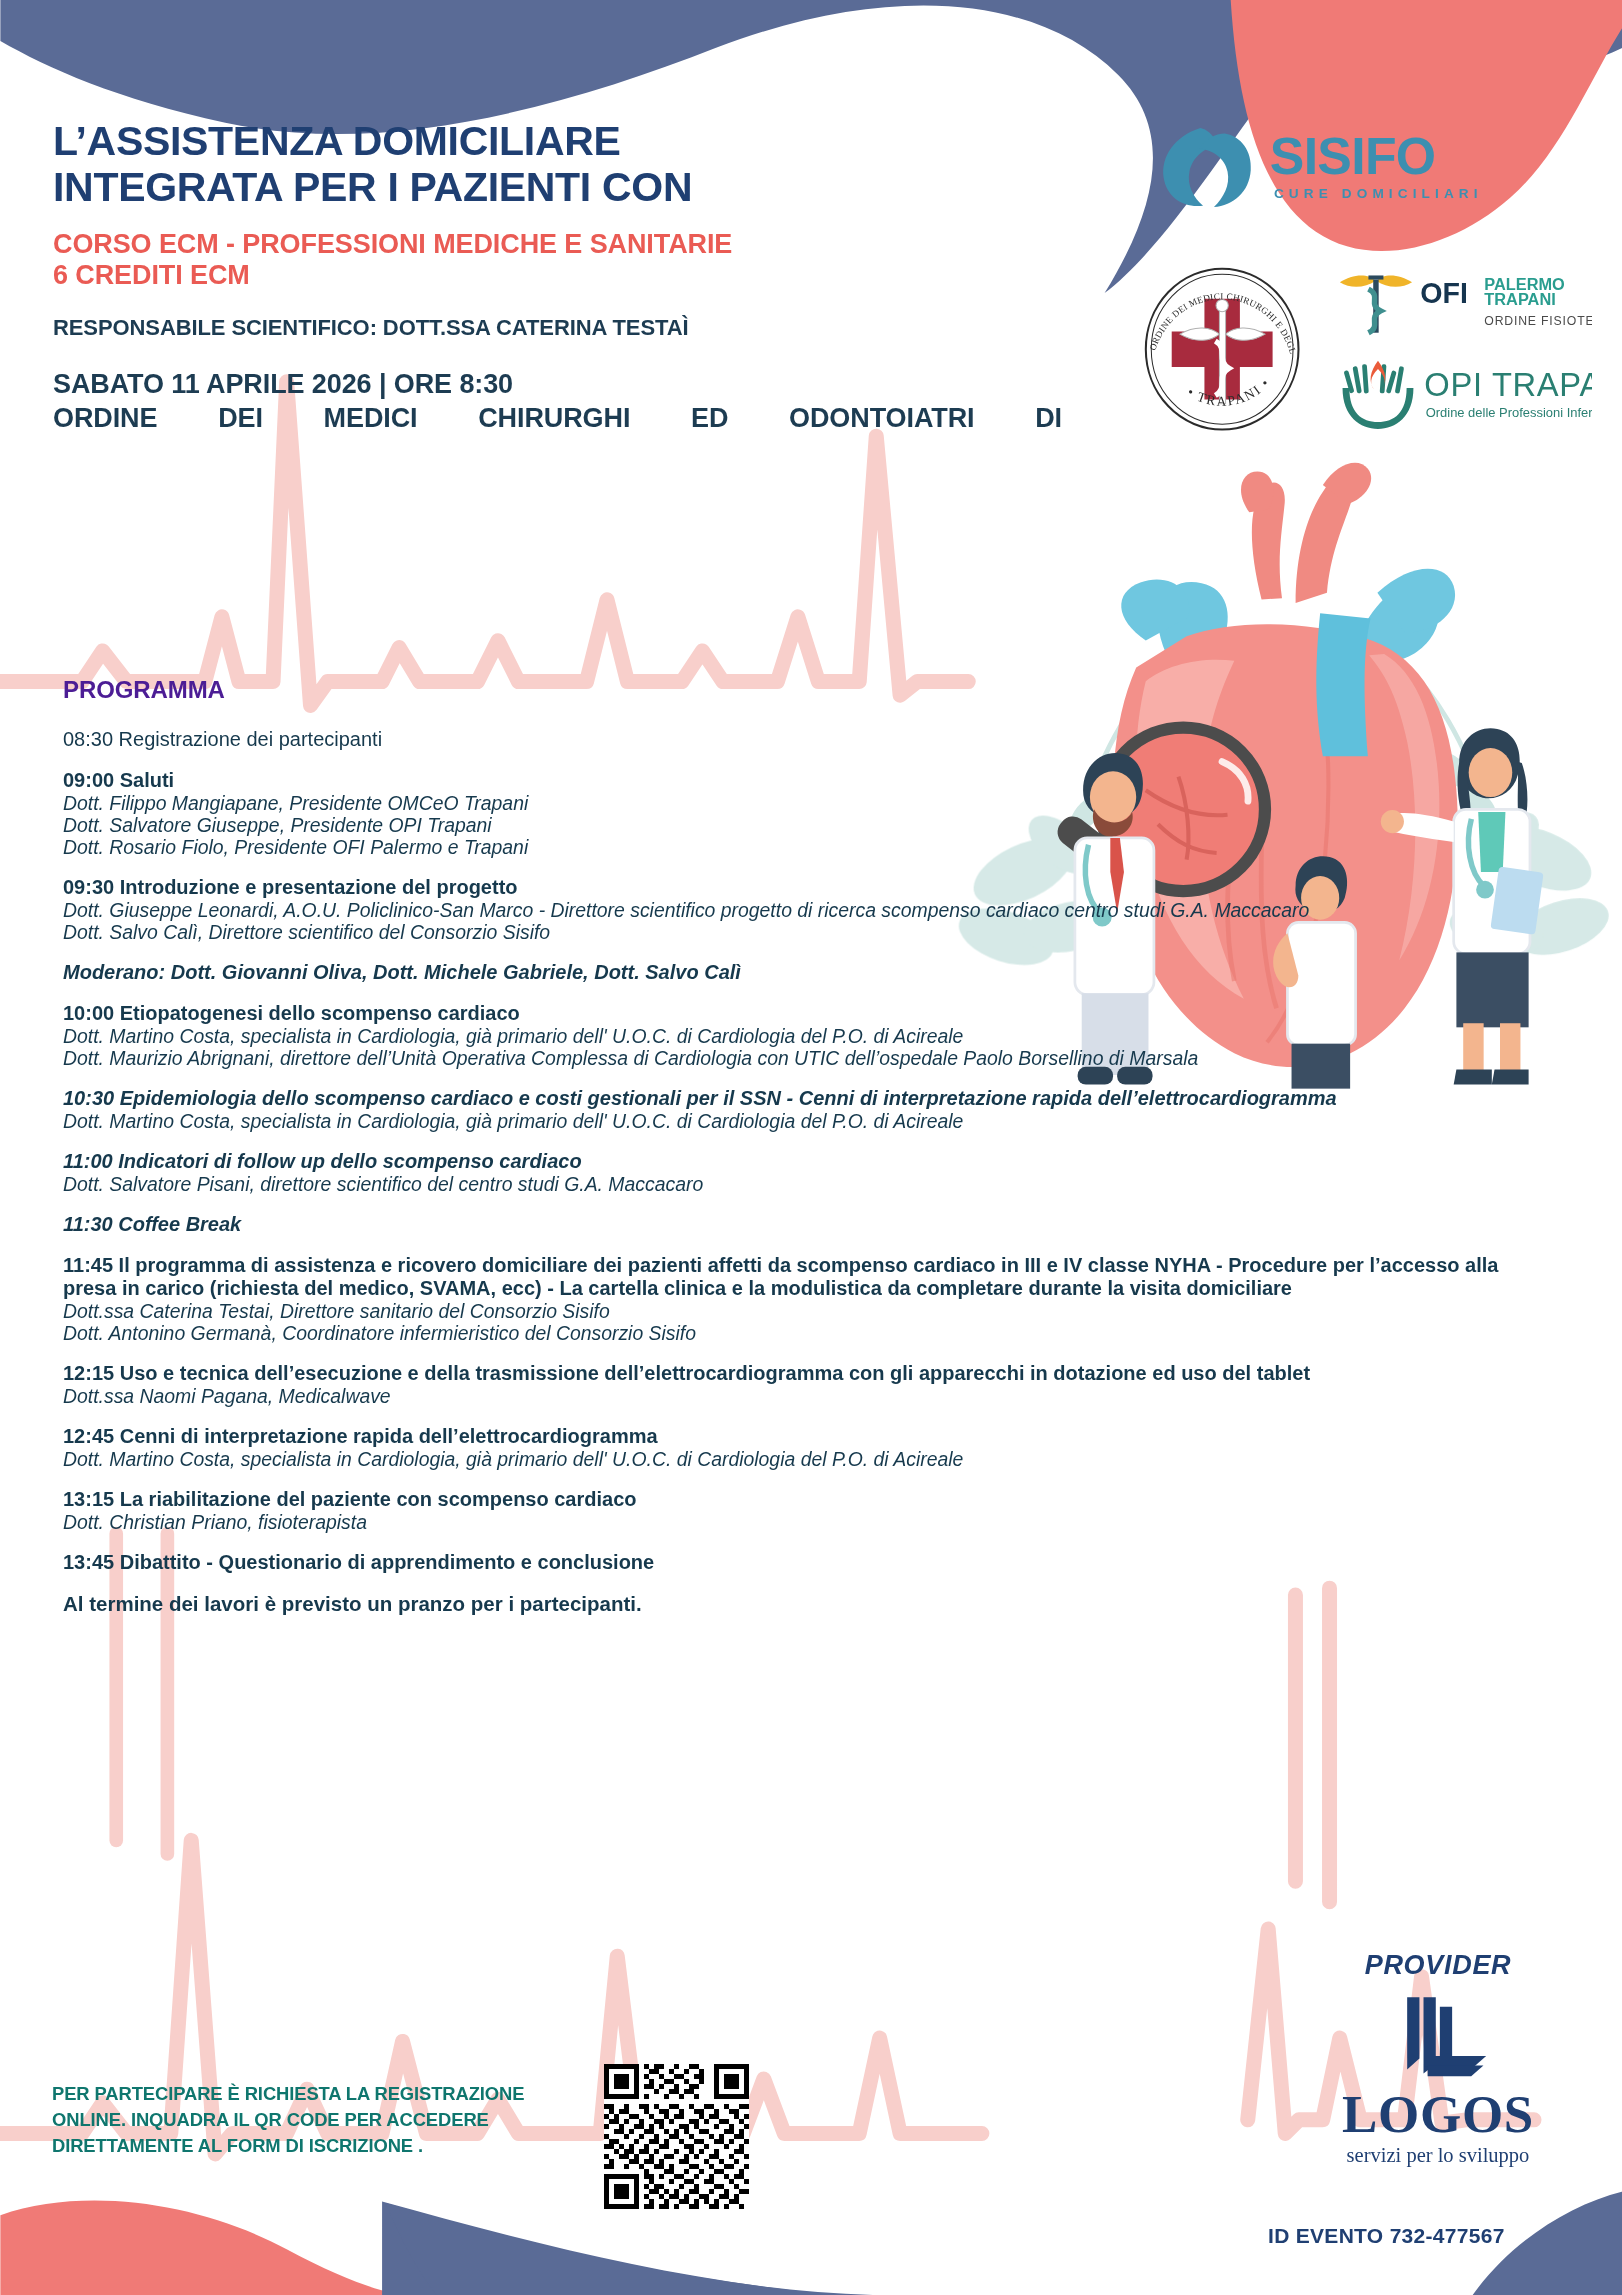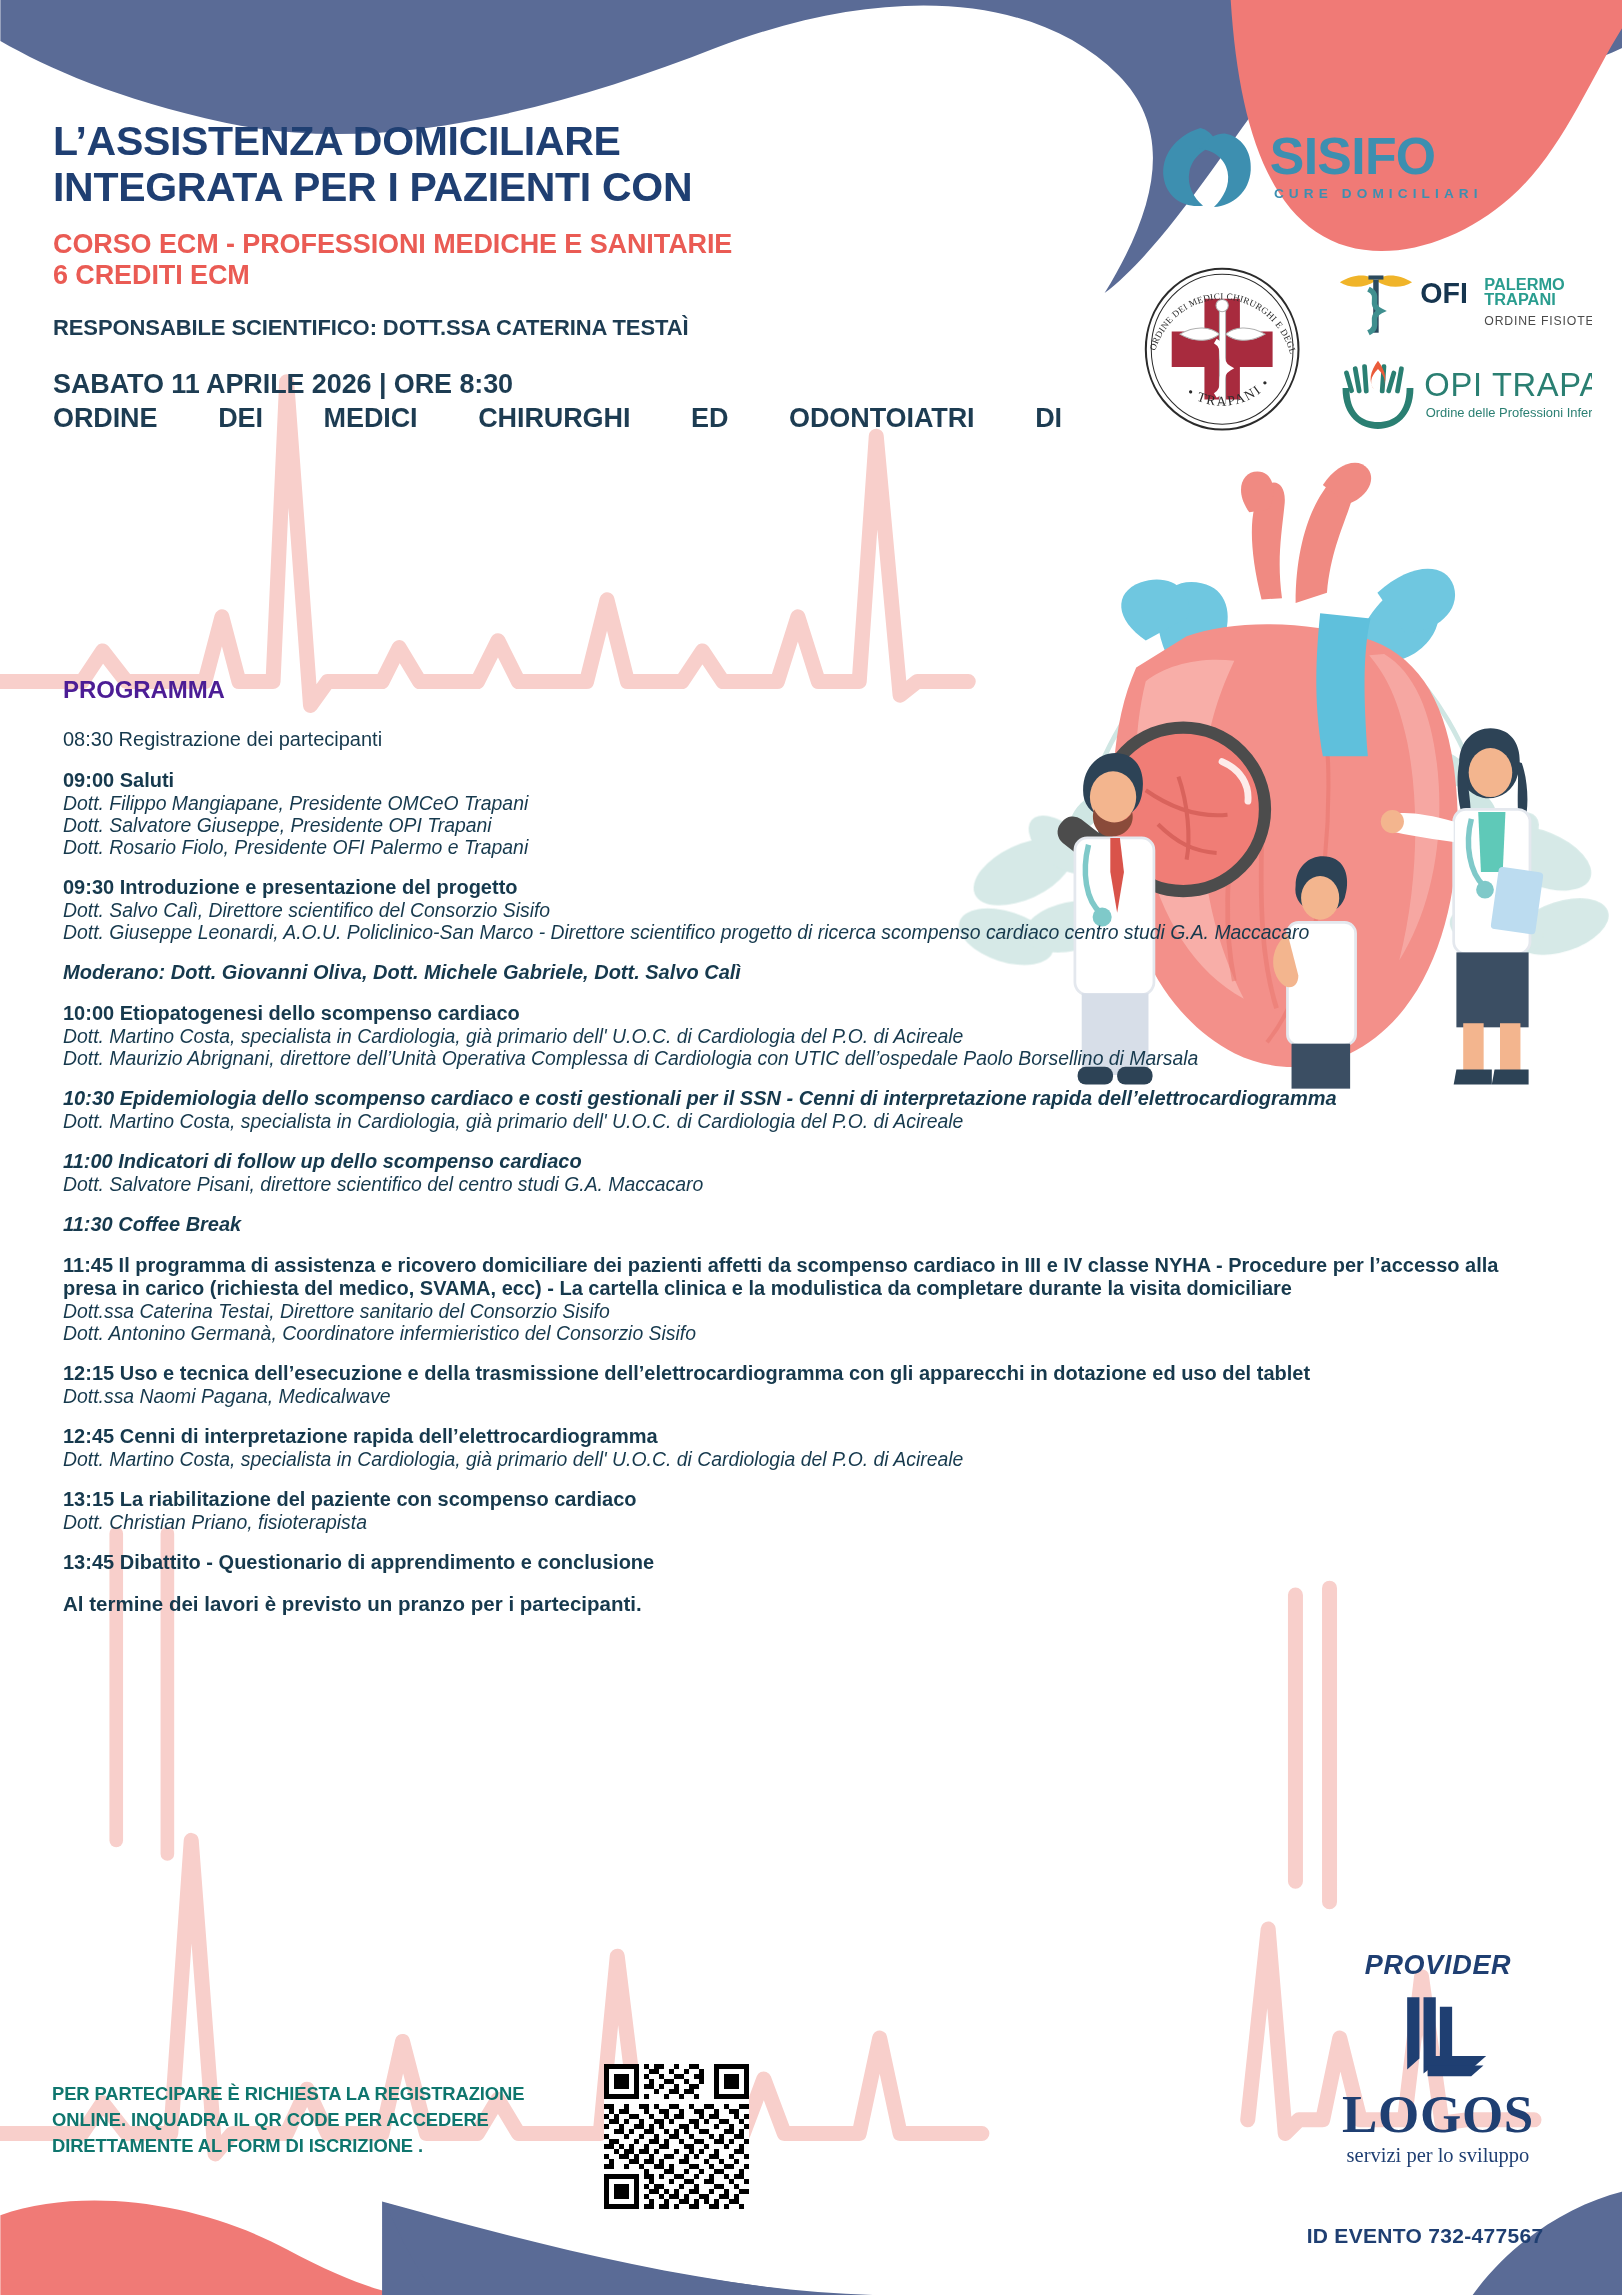--- a/index.html
+++ b/index.html
@@ -91,21 +91,21 @@
   .provider-name {
     font-family:"Liberation Serif", serif;
     font-size:53px; font-weight:bold; color:#1f3f72;
     letter-spacing:0.7px; line-height:1;
   }
   .provider-tag {
     font-family:"Liberation Serif", serif;
     font-size:20.5px; color:#1f3f72; margin-top:2.7px;
   }
   .event-id {
-    position:absolute; left:1268px; top:2224px; width:314px; text-align:center;
+    position:absolute; left:1268px; top:2224px; width:314px; 
     font-size:21px; font-weight:bold; color:#1f3f72; letter-spacing:0.3px;
   }
 </style>
 </head>
 <body>
 
 <svg id="deco-bg" viewBox="0 0 2380 3367" aria-hidden="true">
 
   <path fill="#5a6b96" d="M0,0 L2380,0 L2380,70 C2280,120 2180,95 2110,45 C2040,-5 1950,10 1870,120
            C1790,230 1700,370 1620,430 C1700,300 1720,190 1640,110
@@ -279,22 +279,22 @@
         <div class="sess-title plain">08:30 Registrazione dei partecipanti</div>
       </div>
       <div class="sched-item">
         <div class="sess-title">09:00 Saluti</div>
         <div class="speaker">Dott. Filippo Mangiapane, Presidente OMCeO Trapani</div>
         <div class="speaker">Dott. Salvatore Giuseppe, Presidente OPI Trapani</div>
         <div class="speaker">Dott. Rosario Fiolo, Presidente OFI Palermo e Trapani</div>
       </div>
       <div class="sched-item">
         <div class="sess-title">09:30 Introduzione e presentazione del progetto</div>
+        <div class="speaker">Dott. Giuseppe Leonardi, A.O.U. Policlinico-San Marco - Direttore scientifico progetto di ricerca scompenso cardiaco centro studi G.A. Maccacaro</div>
         <div class="speaker">Dott. Salvo Calì, Direttore scientifico del Consorzio Sisifo</div>
-        <div class="speaker">Dott. Giuseppe Leonardi, A.O.U. Policlinico-San Marco - Direttore scientifico progetto di ricerca scompenso cardiaco centro studi G.A. Maccacaro</div>
       </div>
       <div class="sched-item">
         <div class="moderano">Moderano: Dott. Giovanni Oliva, Dott. Michele Gabriele, Dott. Salvo Calì</div>
       </div>
       <div class="sched-item">
         <div class="sess-title">10:00 Etiopatogenesi dello scompenso cardiaco</div>
         <div class="speaker">Dott. Martino Costa, specialista in Cardiologia, già primario dell' U.O.C. di Cardiologia del P.O. di Acireale</div>
         <div class="speaker">Dott. Maurizio Abrignani, direttore dell’Unità Operativa Complessa di Cardiologia con UTIC dell’ospedale Paolo Borsellino di Marsala</div>
       </div>
       <div class="sched-item">

